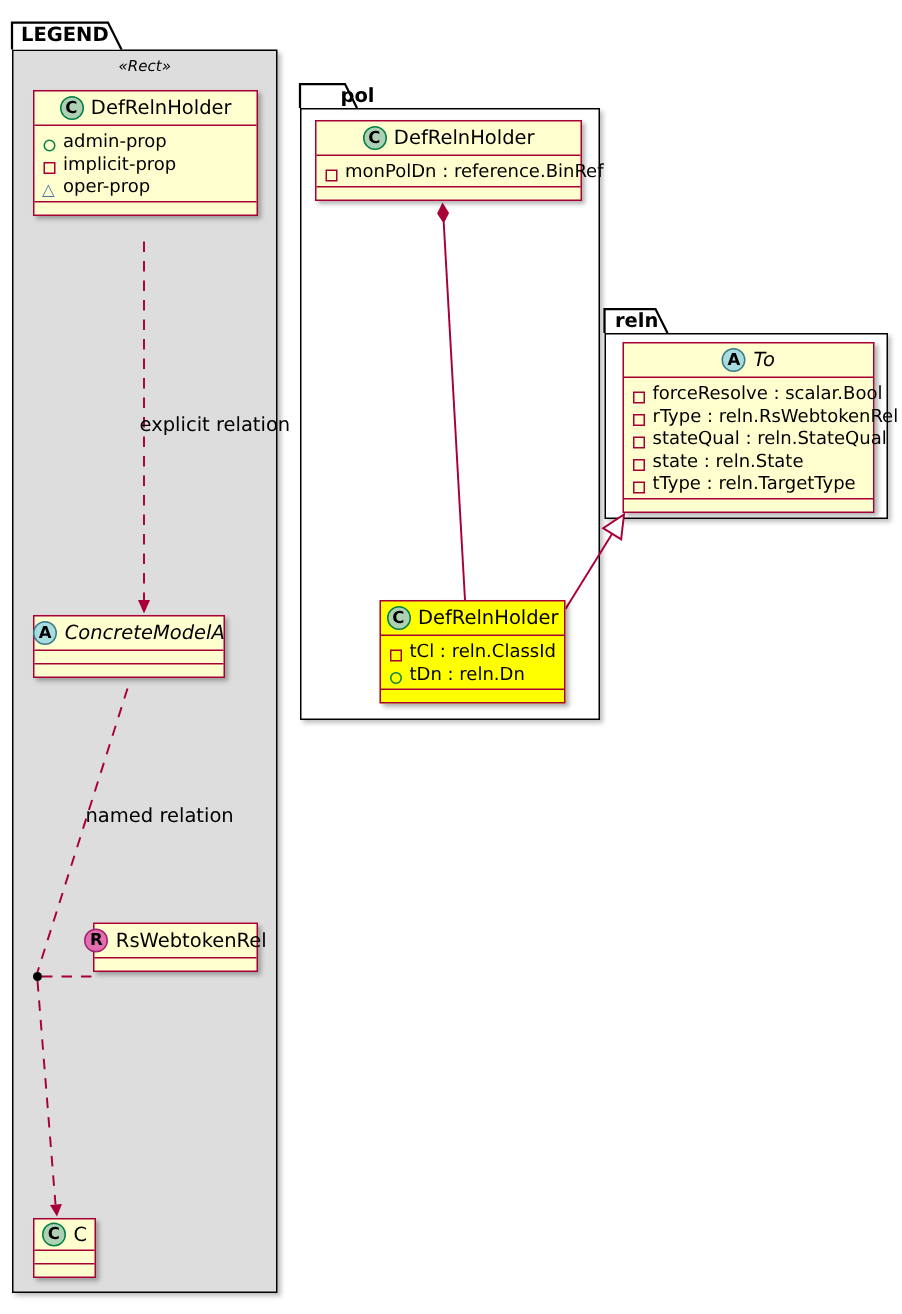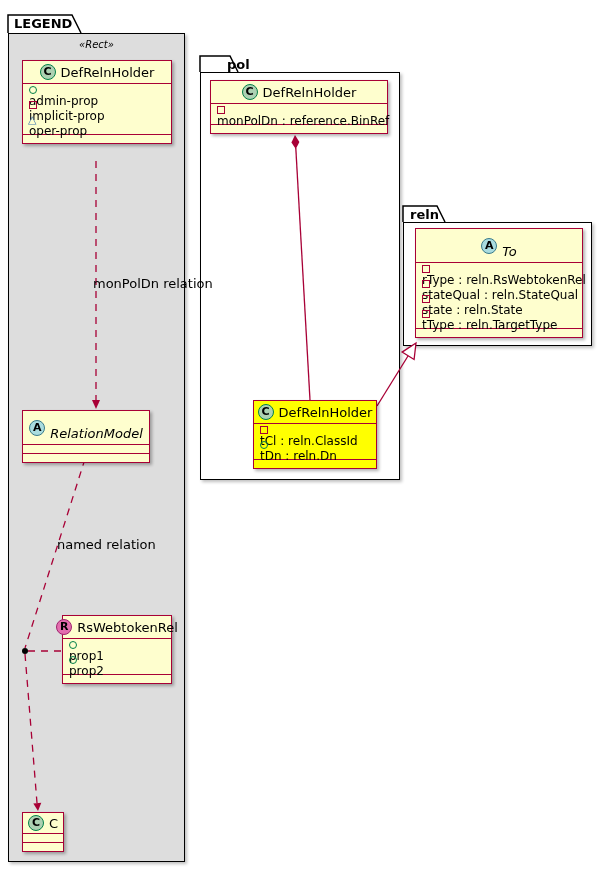--- a/index.html
+++ b/index.html
@@ -25,29 +25,29 @@
   .tab-shape { fill:#ffffff; stroke:#000; stroke-width:1.5; }
 
   .edge-label { position:absolute; z-index:4; font-size:13px; white-space:nowrap; }
 
   
   .cls { position:absolute; z-index:3; background:var(--class-fill,#FEFECE);
          border:1.5px solid var(--accent,#A80036); box-shadow:2px 2px 3px rgba(0,0,0,0.3); }
   .cls.highlight { background:var(--highlight-fill,#FFFF00); }
   .cls-head { display:flex; align-items:center; justify-content:center; gap:5px; padding:3px 6px; }
   .cls-name { font-size:13px; white-space:nowrap; }
-  .cls.abstract .cls-name { font-style:italic;margin-top:12px; }
+  .cls.abstract .cls-name { font-style:italic; }
   .spot { width:16px; height:16px; border-radius:50%; display:flex; align-items:center;
           justify-content:center; font-size:11px; font-weight:bold; flex:0 0 auto; line-height:16px; }
   .spot-c { background:var(--spot-c-bg,#ADD1B2); border:1px solid var(--spot-c-border,#038048); }
   .spot-a { background:var(--spot-a-bg,#A9DCDF); border:1px solid var(--spot-a-border,#3A7B8A); }
   .spot-r { background:var(--spot-r-bg,#E36DAE); border:1px solid var(--spot-r-border,#A0246F); }
   .cls-members { border-top:1px solid var(--accent,#A80036); padding:2px 0 3px; }
-  .member { display:flex; align-items:flex-start; height:15px; padding:0 7px 0 6px;
-            font-size:12px; white-space:nowrap;flex-direction:column; }
+  .member { display:flex; align-items:flex-end; height:15px; padding:0 7px 0 6px;
+            font-size:12px; white-space:nowrap; }
   .mi { width:8px; height:8px; margin-right:5px; flex:0 0 auto; position:relative; }
   .mi[data-icon="circle"]   { border:1px solid var(--icon-public,#038048); border-radius:50%; }
   .mi[data-icon="square"]   { border:1px solid var(--icon-private,#A80036); }
   .mi[data-icon="diamond"]  { width:7px; height:7px; border:1px solid var(--icon-protected,#B38D22);
                               transform:rotate(45deg); margin-left:1px; margin-right:6px; }
   .mi[data-icon="triangle"] { border:none; }
   .mi[data-icon="triangle"]::before { content:"\25B3"; color:var(--icon-package,#4177AF);
                               font-size:11px; line-height:9px; position:absolute; left:-1px; top:-1px; }
   .cls-empty { border-top:1px solid var(--accent,#A80036); height:9px; }
 </style>
@@ -81,21 +81,21 @@
     <line class="e-solid" x1="377" y1="406" x2="408" y2="356"></line>
     <polygon class="e-hollow" points="416,343 414.1,359.5 402.1,352.1"></polygon>
   </svg>
 
   <div class="pkg-label" style="left:14px;top:16px;">LEGEND</div>
   <div class="pkg-label" style="left:207px;top:57px;margin-left:20px;">pol</div>
   <div class="pkg-label" style="left:410px;top:207px;text-align:right;">reln</div>
 
   <div class="stereotype" style="left:8px;top:39px;width:177px;">«Rect»</div>
 
-  <div class="edge-label" style="left:93px;top:276px;">monPolDn relation</div>
+  <div class="edge-label" style="left:93px;top:276px;">explicit relation</div>
   <div class="edge-label" style="left:57px;top:537px;">named relation</div>
 
   <div class="cls" style="left:22px;top:60px;width:150px;">
     <div class="cls-head">
       <span class="spot spot-c">C</span>
       <span class="cls-name">DefRelnHolder</span>
     </div>
     <div class="cls-members">
       <div class="member">
         <span class="mi" data-icon="circle"></span>
@@ -109,41 +109,31 @@
         <span class="mi" data-icon="triangle"></span>
         <span>oper-prop</span>
       </div>
     </div>
     <div class="cls-empty"></div>
   </div>
 
   <div class="cls abstract" style="left:22px;top:410px;width:128px;">
     <div class="cls-head">
       <span class="spot spot-a">A</span>
-      <span class="cls-name">RelationModel</span>
+      <span class="cls-name">ConcreteModelA</span>
     </div>
     <div class="cls-empty"></div>
     <div class="cls-empty"></div>
   </div>
 
   <div class="cls" style="left:62px;top:615px;width:110px;">
     <div class="cls-head">
       <span class="spot spot-r">R</span>
       <span class="cls-name">RsWebtokenRel</span>
     </div>
-    <div class="cls-members">
-      <div class="member">
-        <span class="mi" data-icon="circle"></span>
-        <span>prop1</span>
-      </div>
-      <div class="member">
-        <span class="mi" data-icon="circle"></span>
-        <span>prop2</span>
-      </div>
-    </div>
     <div class="cls-empty"></div>
   </div>
 
   <div class="cls" style="left:22px;top:812px;width:42px;">
     <div class="cls-head" style="padding:2px 4px;">
       <span class="spot spot-c">C</span>
       <span class="cls-name">C</span>
     </div>
     <div class="cls-empty"></div>
     <div class="cls-empty"></div>
@@ -182,20 +172,24 @@
   </div>
 
   <div class="cls abstract" style="left:415px;top:228px;width:168px;">
     <div class="cls-head">
       <span class="spot spot-a">A</span>
       <span class="cls-name">To</span>
     </div>
     <div class="cls-members">
       <div class="member">
         <span class="mi" data-icon="square"></span>
+        <span>forceResolve : scalar.Bool</span>
+      </div>
+      <div class="member">
+        <span class="mi" data-icon="square"></span>
         <span>rType : reln.RsWebtokenRel</span>
       </div>
       <div class="member">
         <span class="mi" data-icon="square"></span>
         <span>stateQual : reln.StateQual</span>
       </div>
       <div class="member">
         <span class="mi" data-icon="square"></span>
         <span>state : reln.State</span>
       </div>

